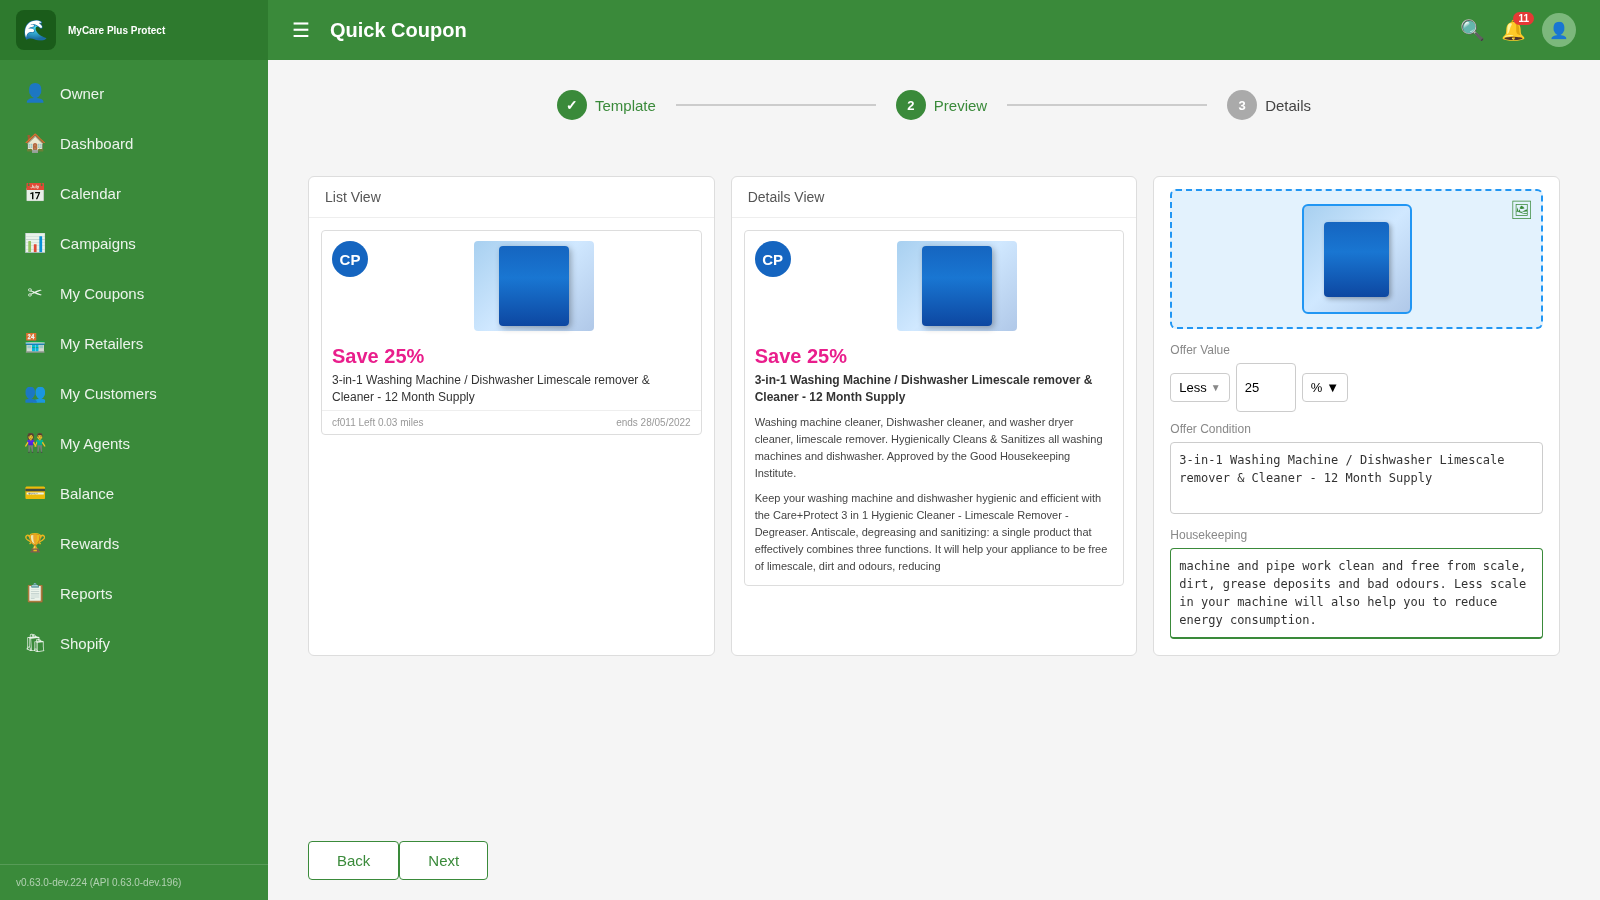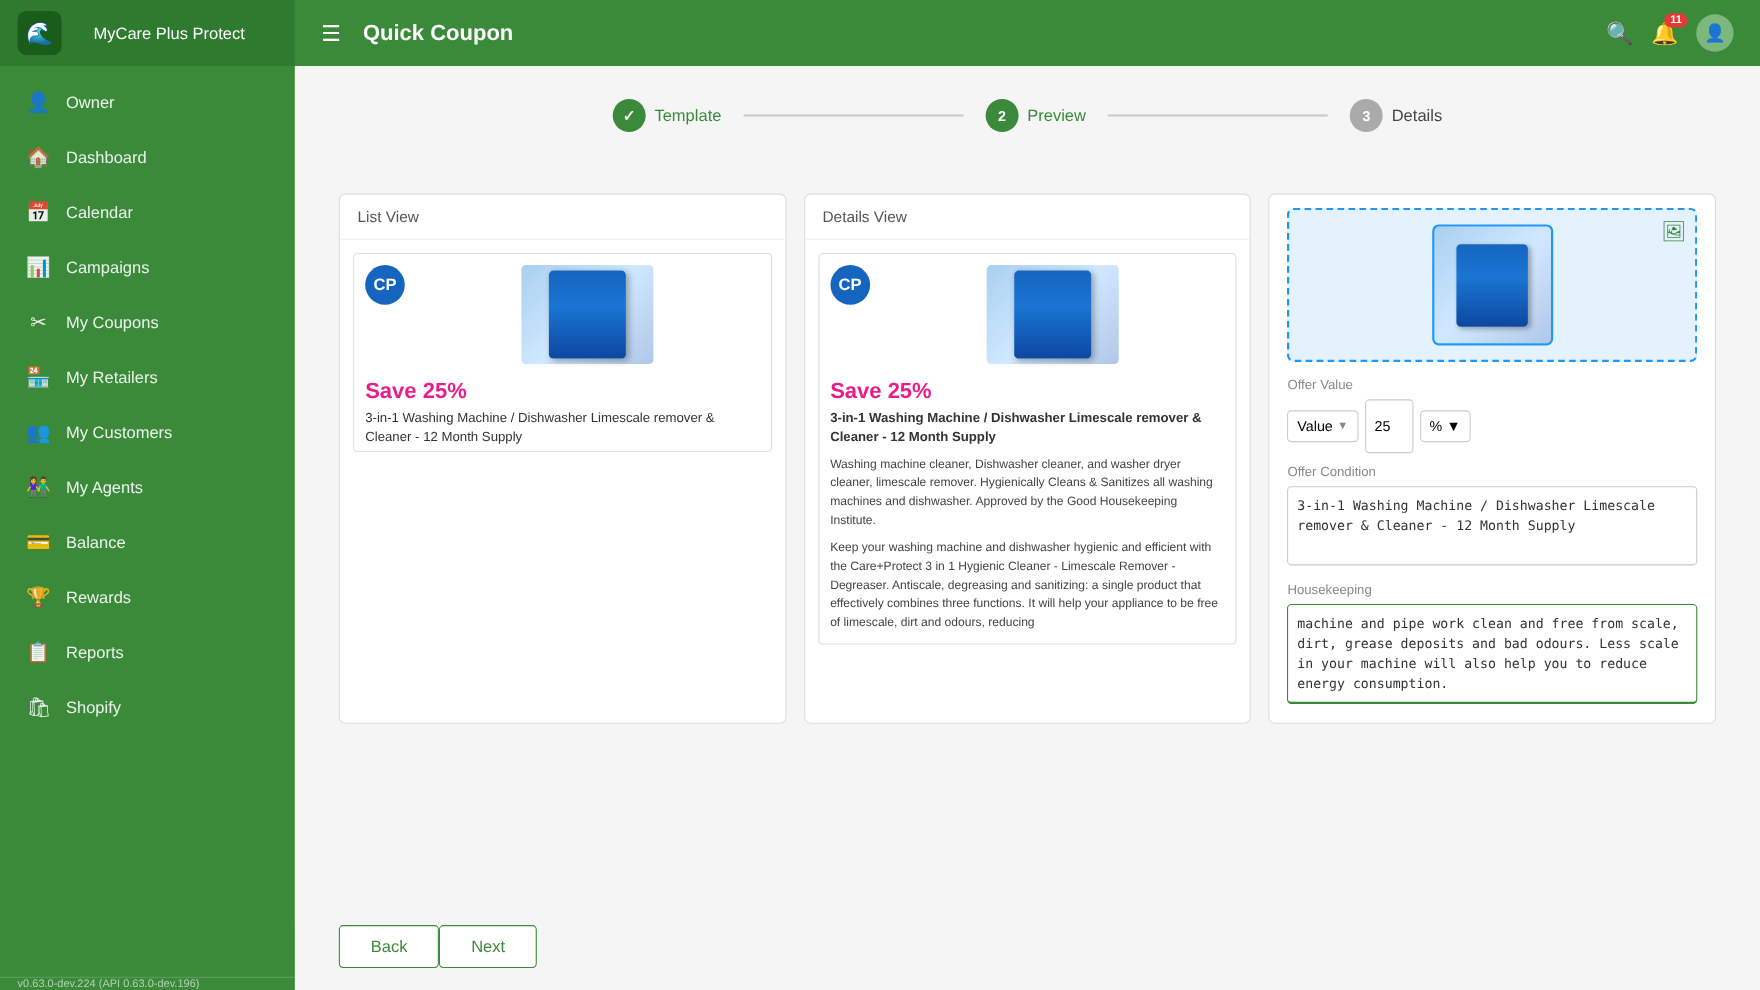--- a/index.html
+++ b/index.html
@@ -28,42 +28,41 @@
       background: #1a5c1a;
       border-radius: 8px;
       display: flex;
       align-items: center;
       justify-content: center;
       font-size: 20px;
       margin-right: 12px;
       flex-shrink: 0;
     }
     .sidebar-title {
-      font-size: 15px;
-      font-weight: 400;
+      font-size: 10px;
+      font-weight: 700;
       color: white;
-      margin-left: 17px;
     }
     .sidebar-nav {
       flex: 1;
       padding: 8px 0;
       overflow-y: auto;
     }
     .nav-item {
       display: flex;
       align-items: center;
       padding: 14px 24px;
       color: rgba(255,255,255,0.9);
       cursor: pointer;
       font-size: 15px;
       gap: 14px;
     }
     .nav-item .nav-icon { font-size: 18px; width: 22px; text-align: center; flex-shrink: 0; }
     .sidebar-footer {
-      padding: 0 16px;
+      padding: 12px 16px;
       font-size: 10px;
       color: rgba(255,255,255,0.6);
       border-top: 1px solid rgba(255,255,255,0.15);
     }
 
     
     .main-area {
       flex: 1;
       display: flex;
       flex-direction: column;
@@ -302,21 +301,21 @@
       background: white;
       cursor: pointer;
       display: flex; align-items: center; gap: 4px;
     }
     .field-select .caret { font-size: 10px; color: #888; }
     .field-input {
       border: 1px solid #ccc;
       border-radius: 4px;
       padding: 16px 8px;
       font-size: 13px;
-      width: 44px;
+      width: 60px;
     }
     .field-pct-select {
       border: 1px solid #ccc;
       border-radius: 4px;
       padding: 6px 8px;
       font-size: 13px;
       background: white;
       cursor: pointer;
       display: flex; align-items: center; gap: 4px;
     }
@@ -456,20 +455,24 @@
             <div class="list-view-top">
               <div class="product-logo-sm" style="background:#1565c0;">CP</div>
               <div class="product-img-list">
                 <div class="product-box-img" style="width:120px;height:90px;border-radius:4px;"></div>
               </div>
             </div>
             <div style="padding:0 10px 4px;">
               <div class="save-pct">Save 25%</div>
               <div class="product-name-sm">3-in-1 Washing Machine / Dishwasher Limescale remover &amp; Cleaner - 12 Month Supply</div>
             </div>
+            <div class="card-meta">
+              <span>cf011  Left  0.03 miles</span>
+              <span>ends 28/05/2022</span>
+            </div>
           </div>
         </div>
       </div>
 
       <div class="preview-card">
         <div class="card-header">Details View</div>
         <div class="card-body">
           <div class="details-view-inner">
             <div class="details-top">
               <div class="product-logo-sm" style="background:#1565c0;">CP</div>
@@ -490,21 +493,21 @@
       <div class="preview-card">
         <div class="values-card-body">
           <div class="image-upload-area">
             <span class="upload-icon">🖼</span>
             <div class="uploaded-img-preview"></div>
           </div>
 
           <div class="field-label">Offer Value</div>
           <div class="field-row">
             <div class="field-select">
-              <span>Value</span>
+              <span>Less</span>
               <span class="caret">▼</span>
             </div>
             <input class="field-input" type="text" value="25" style="">
             <div class="field-pct-select">
               <span>%</span>
               <span class="caret">▼</span>
             </div>
           </div>
 
           <div class="field-label">Offer Condition</div>

